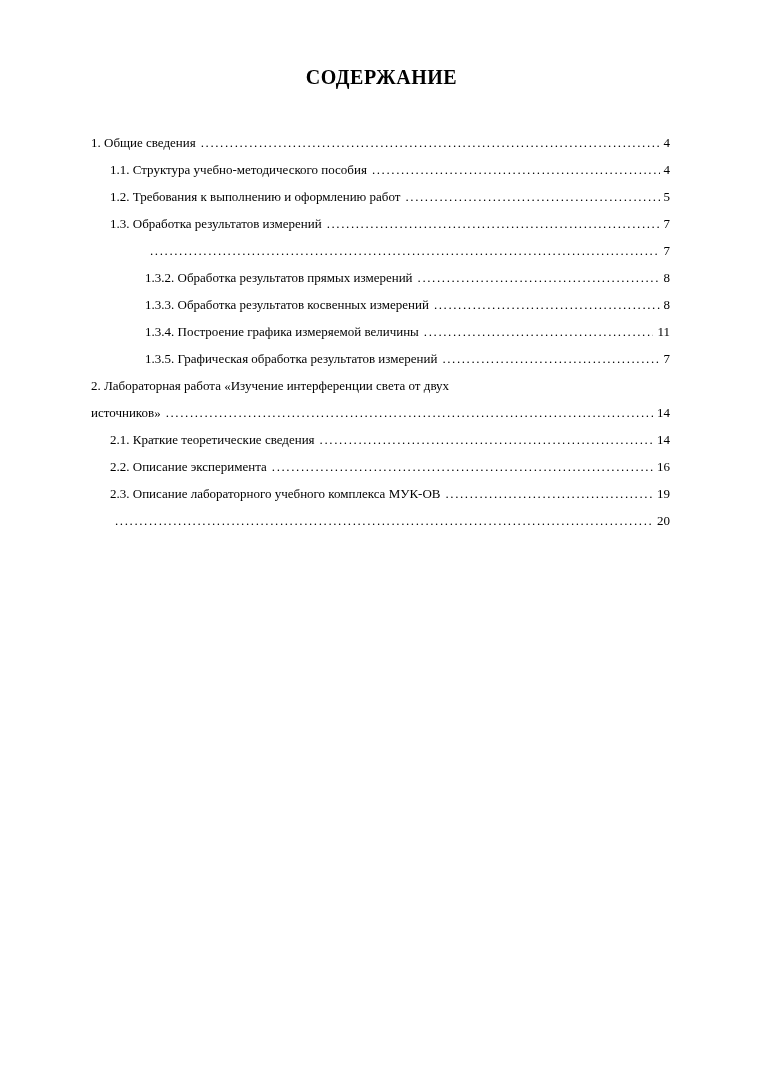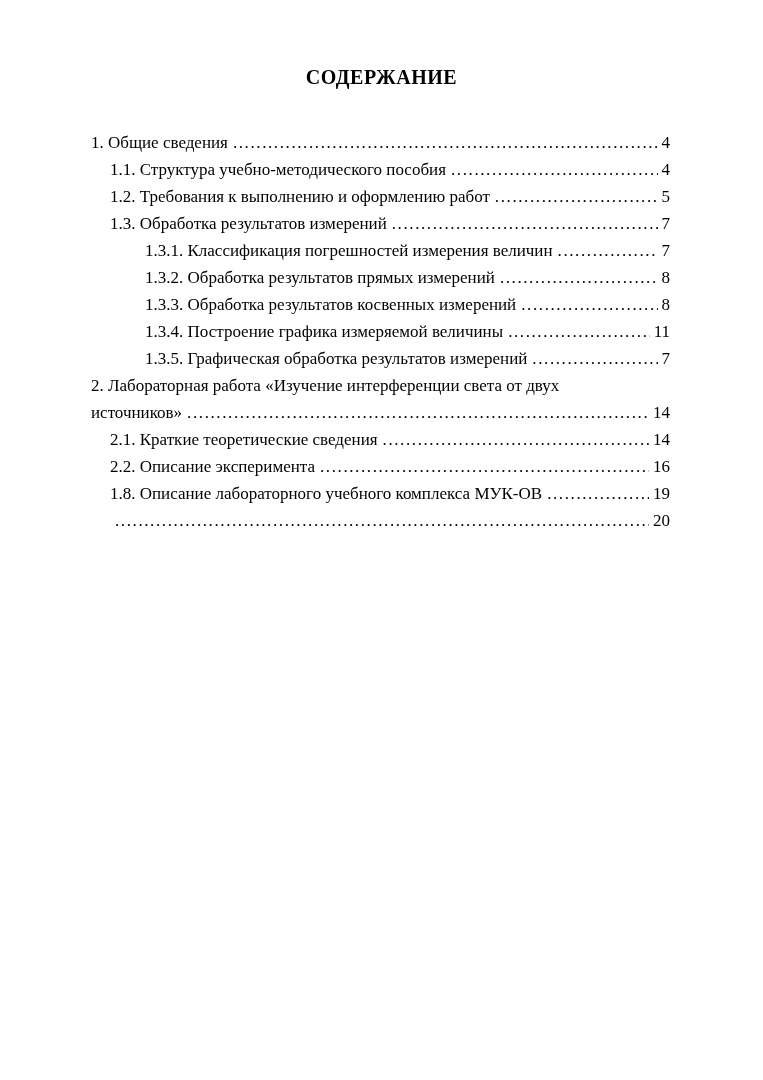--- a/index.html
+++ b/index.html
@@ -30,21 +30,21 @@
   .toc {
     position: absolute;
     top: 129px;
     left: 91px;
     right: 93px;
   }
   .toc-row {
     display: flex;
     align-items: baseline;
     height: 27px;
-    font-size: 17px;
+    font-size: 13px;
     line-height: 27px;
   }
   .toc-row.indent-1 { padding-left: 19px; }
   .toc-row.indent-2 { padding-left: 54px; }
   .toc-label {
     white-space: nowrap;
     flex: 0 0 auto;
   }
   .toc-dots {
     flex: 1 1 auto;
@@ -90,21 +90,20 @@
     <span class="toc-label">1.2. Требования к выполнению и оформлению работ</span>
     <span class="toc-dots">............................................................................................................................................................................................................................</span>
     <span class="toc-page">5</span>
   </div>
       <div class="toc-row indent-1">
     <span class="toc-label">1.3. Обработка результатов измерений</span>
     <span class="toc-dots">............................................................................................................................................................................................................................</span>
     <span class="toc-page">7</span>
   </div>
       <div class="toc-row indent-2">
-    <span class="toc-label">1.3.1. Классификация погрешностей измерения величин</span>
     <span class="toc-dots">............................................................................................................................................................................................................................</span>
     <span class="toc-page">7</span>
   </div>
       <div class="toc-row indent-2">
     <span class="toc-label">1.3.2. Обработка результатов прямых измерений</span>
     <span class="toc-dots">............................................................................................................................................................................................................................</span>
     <span class="toc-page">8</span>
   </div>
       <div class="toc-row indent-2">
     <span class="toc-label">1.3.3. Обработка результатов косвенных измерений</span>
@@ -134,21 +133,21 @@
     <span class="toc-label">2.1. Краткие теоретические сведения</span>
     <span class="toc-dots">............................................................................................................................................................................................................................</span>
     <span class="toc-page">14</span>
   </div>
       <div class="toc-row indent-1">
     <span class="toc-label">2.2. Описание эксперимента</span>
     <span class="toc-dots">............................................................................................................................................................................................................................</span>
     <span class="toc-page">16</span>
   </div>
       <div class="toc-row indent-1">
-    <span class="toc-label">1.8. Описание лабораторного учебного комплекса МУК-ОВ</span>
+    <span class="toc-label">2.3. Описание лабораторного учебного комплекса МУК-ОВ</span>
     <span class="toc-dots">............................................................................................................................................................................................................................</span>
     <span class="toc-page">19</span>
   </div>
       <div class="toc-row indent-1">
     <span class="toc-dots">............................................................................................................................................................................................................................</span>
     <span class="toc-page">20</span>
   </div>
     </div>
 
   <div class="page-footer">3</div>

